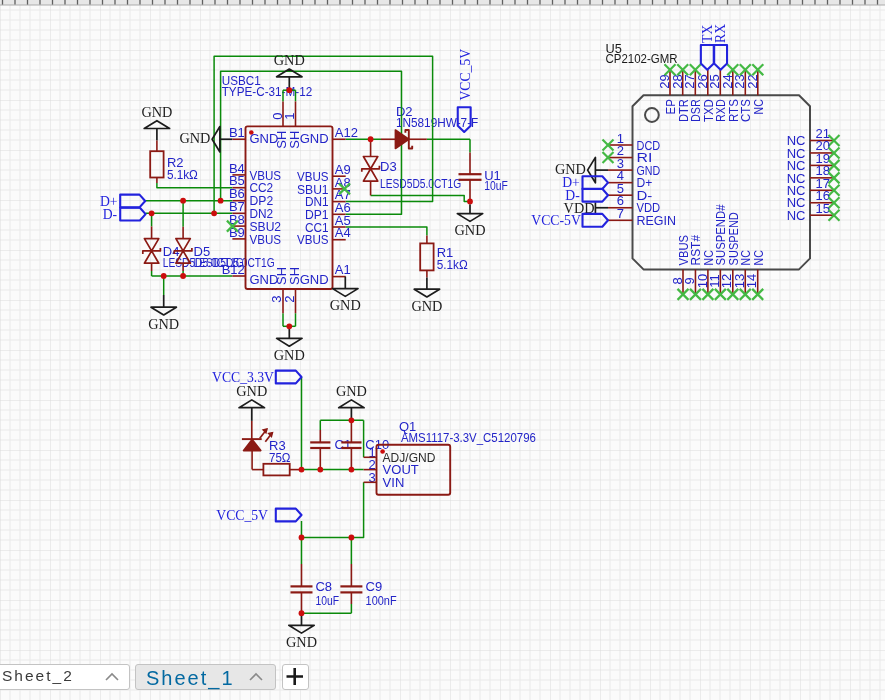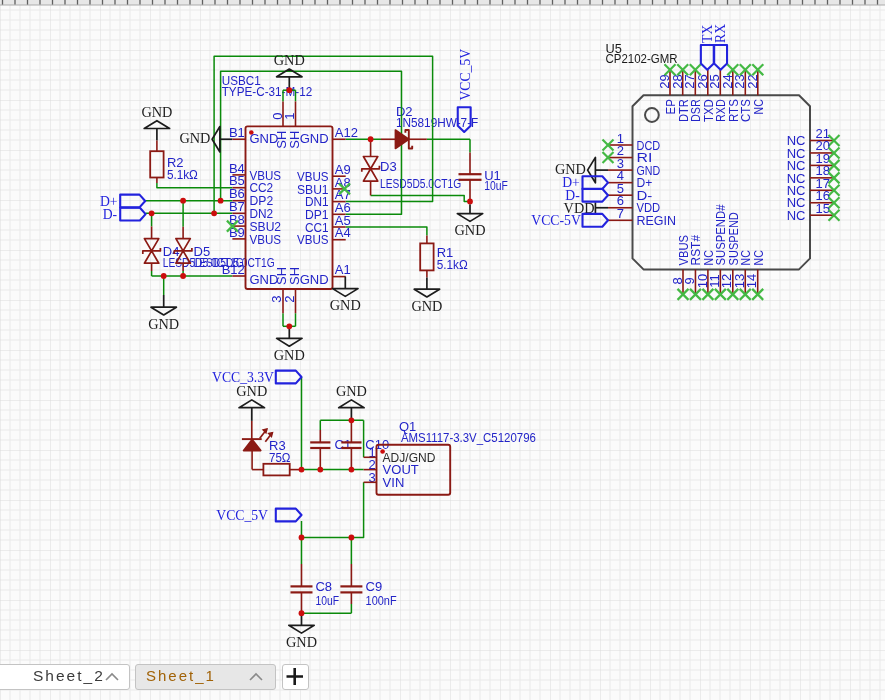--- a/index.html
+++ b/index.html
@@ -491,25 +491,25 @@
 <circle cx="301.5" cy="469.6" r="2.9" fill="#cb0d0d"></circle>
 <circle cx="320.3" cy="469.6" r="2.9" fill="#cb0d0d"></circle>
 <circle cx="351.4" cy="469.6" r="2.9" fill="#cb0d0d"></circle>
 <circle cx="351.4" cy="420.3" r="2.9" fill="#cb0d0d"></circle>
 <circle cx="301.5" cy="537.5" r="2.9" fill="#cb0d0d"></circle>
 <circle cx="351.4" cy="537.5" r="2.9" fill="#cb0d0d"></circle>
 <circle cx="301.5" cy="613.2" r="2.9" fill="#cb0d0d"></circle>
 </svg>
 <div style="position:absolute;left:0;top:664px;height:26px;font-family:Liberation Sans, sans-serif;">
 <div style="position:absolute;left:-6px;top:0;width:134px;height:24px;background:#fff;border:1px solid #c3c3c3;border-radius:3px;"></div>
-<div style="position:absolute;left:2px;top:3px;font-size:15.5px;letter-spacing:2px;color:#3a3a3a;margin-left:31px;">Sheet_2</div>
+<div style="position:absolute;left:2px;top:3px;font-size:15.5px;letter-spacing:2px;color:#3a3a3a;">Sheet_2</div>
 <svg width="18" height="12" style="position:absolute;left:104px;top:7px">
       <path d="M2 9L8 3L14 9" stroke="#8a8a8a" stroke-width="1.6" fill="none"></path>
     </svg>
 <div style="position:absolute;left:135px;top:0;width:139px;height:24px;background:#e7e7e7;border:1px solid #c3c3c3;border-radius:3px;"></div>
-<div style="position:absolute;left:146px;top:3px;font-size:15px;letter-spacing:2px;color:#a16207;">Sheet_1</div>
+<div style="position:absolute;left:146px;top:3px;font-size:20px;letter-spacing:2px;color:#0369a1;">Sheet_1</div>
 <svg width="18" height="12" style="position:absolute;left:248px;top:7px">
       <path d="M2 9L8 3L14 9" stroke="#8a8a8a" stroke-width="1.6" fill="none"></path>
     </svg>
 <div style="position:absolute;left:282px;top:0;width:25px;height:24px;background:#fff;border:1px solid #c3c3c3;border-radius:3px;"></div>
 <svg width="20" height="20" style="position:absolute;left:285px;top:3px">
       <path d="M1.5 9.5H18M9.7 1V18" stroke="#1a1a1a" stroke-width="2.6"></path>
     </svg>
 </div>
 </body></html>

